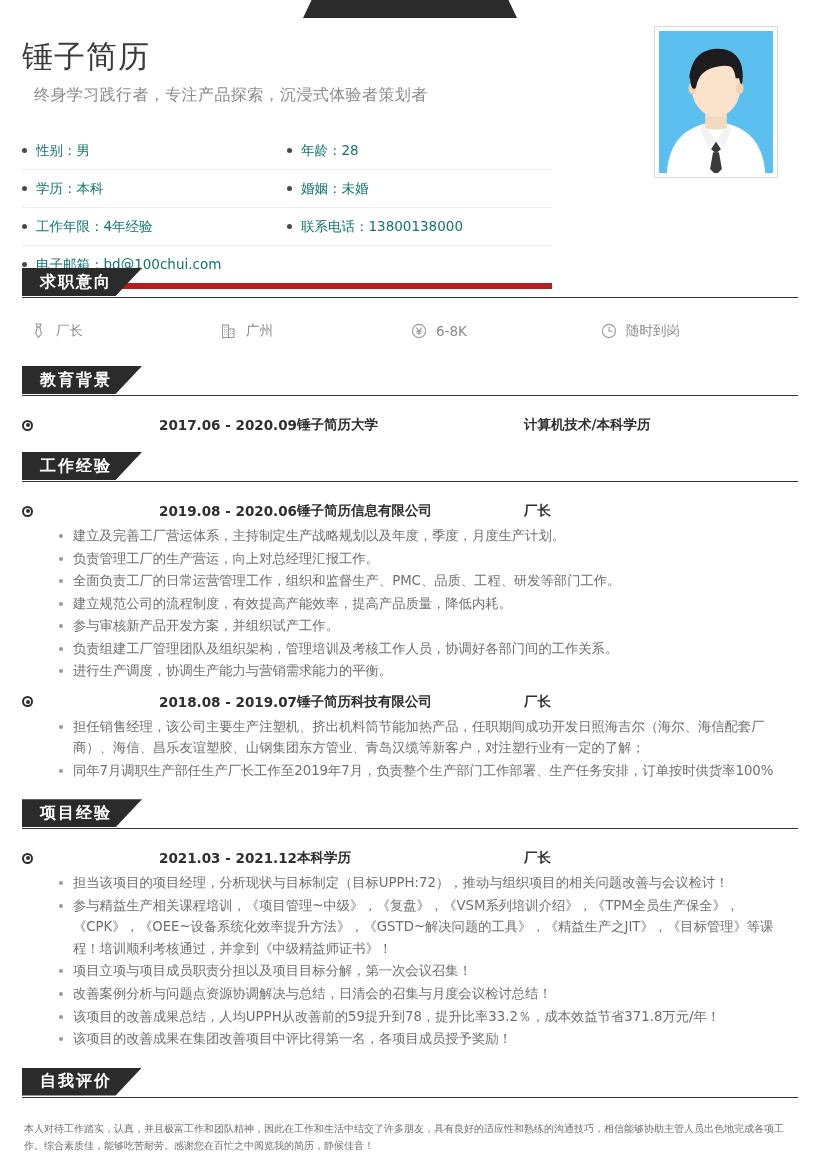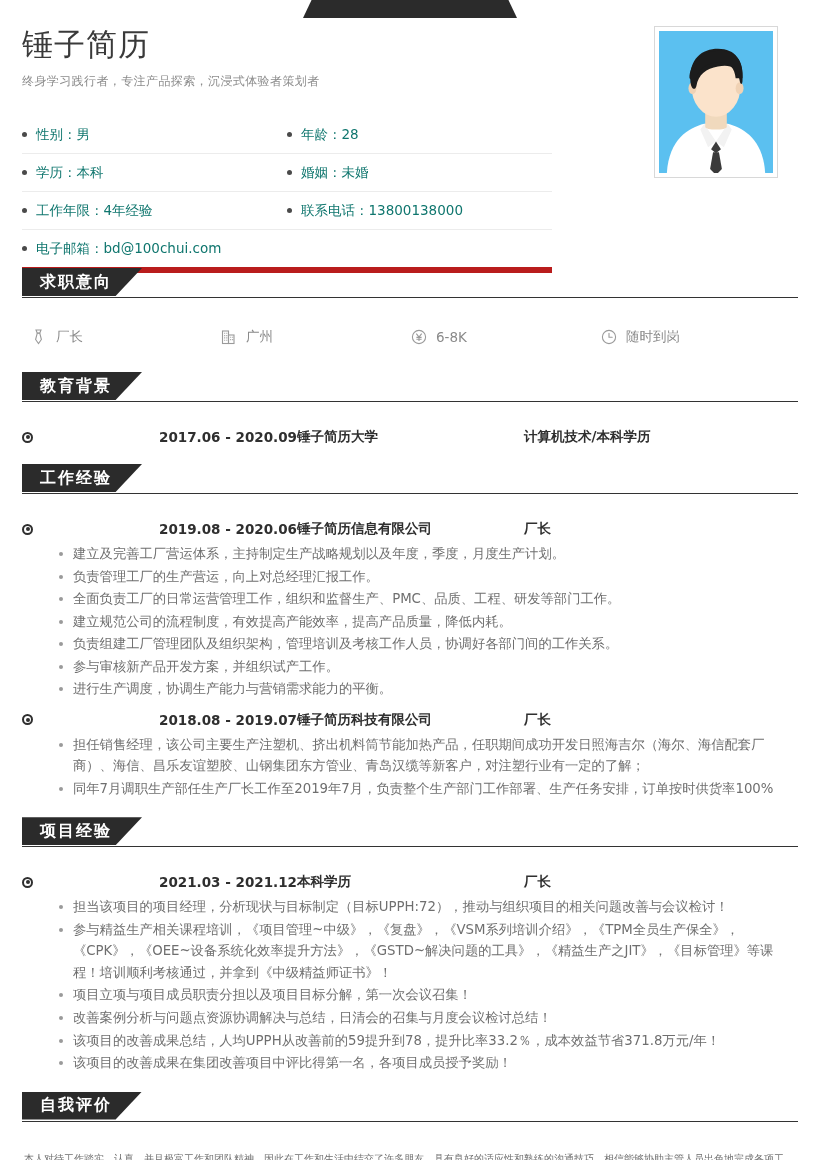--- a/index.html
+++ b/index.html
@@ -38,36 +38,36 @@
   .page {
     position: relative;
     padding: 0 22px;
     box-sizing: border-box;
     width: 820px;
   }
 
   
   .header {
     position: relative;
-    padding-top: 26px;
+    padding-top: 38px;
     height: 250px;
     box-sizing: border-box;
   }
   .name {
     font-size: 31px;
     font-weight: 400;
     color: #3a3a3a;
     letter-spacing: 1px;
     line-height: 1.2;
     margin: 0 0 10px 0;
   }
   .tagline {
-    font-size: 12px;
+    font-size: 16px;
     color: #8c8c8c;
-    margin: 0 0 26px 0;
+    margin: 0 0 26px 12px;
     letter-spacing: .4px;
   }
 
   .info-grid {
     width: 530px;
   }
   .info-row {
     display: flex;
     border-bottom: 1px solid #ececec;
     height: 37px;
@@ -110,21 +110,21 @@
     background: #5bc0f0;
     position: relative;
     overflow: hidden;
   }
 
   
   .section { position: relative; margin-top: 18px; }
   .sec-head {
     position: relative;
     height: 30px;
-    margin-bottom: 16px;
+    margin-bottom: 10px;
   }
   .sec-head .plate {
     position: absolute;
     left: 0;
     top: 0;
     height: 28px;
     background: #2b2b2b;
     padding: 0 30px 0 18px;
     display: flex;
     align-items: center;
@@ -403,22 +403,22 @@
         <span class="ring"></span>
         <span class="col-date">2019.08 - 2020.06</span>
         <span class="col-org">锤子简历信息有限公司</span>
         <span class="col-role">厂长</span>
       </div>
       <ul class="bullets">
         <li>建立及完善工厂营运体系，主持制定生产战略规划以及年度，季度，月度生产计划。</li>
         <li>负责管理工厂的生产营运，向上对总经理汇报工作。</li>
         <li>全面负责工厂的日常运营管理工作，组织和监督生产、PMC、品质、工程、研发等部门工作。</li>
         <li>建立规范公司的流程制度，有效提高产能效率，提高产品质量，降低内耗。</li>
+        <li>参与审核新产品开发方案，并组织试产工作。</li>
         <li>负责组建工厂管理团队及组织架构，管理培训及考核工作人员，协调好各部门间的工作关系。</li>
-        <li>参与审核新产品开发方案，并组织试产工作。</li>
         <li>进行生产调度，协调生产能力与营销需求能力的平衡。</li>
       </ul>
     </div>
 
     <div class="entry">
       <div class="entry-head">
         <span class="ring"></span>
         <span class="col-date">2018.08 - 2019.07</span>
         <span class="col-org">锤子简历科技有限公司</span>
         <span class="col-role">厂长</span>

